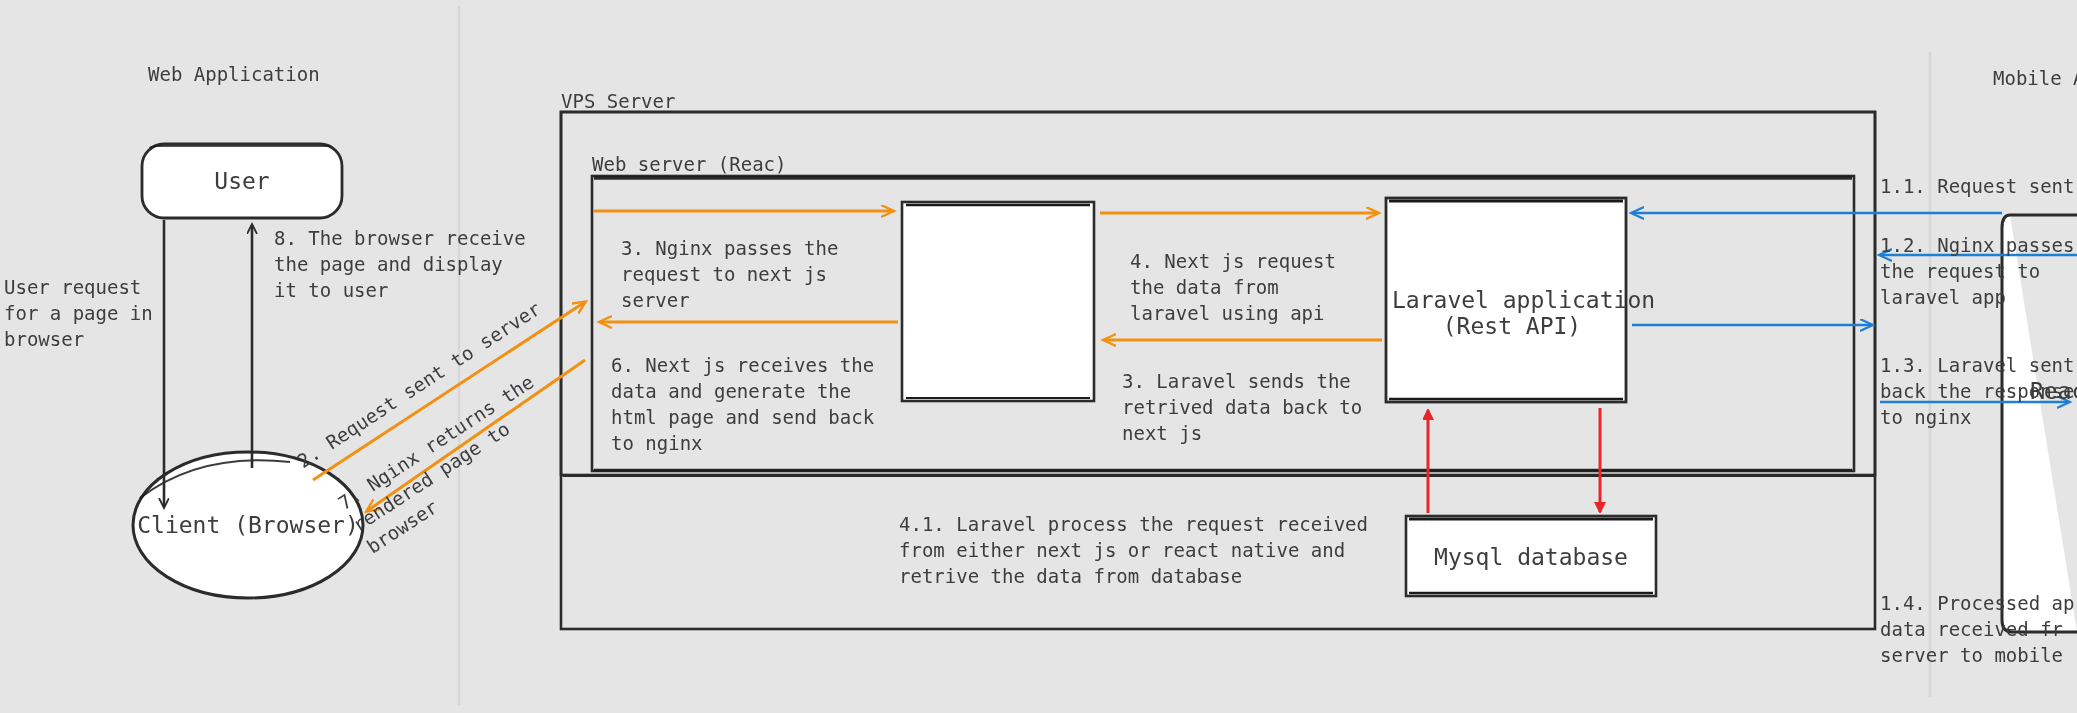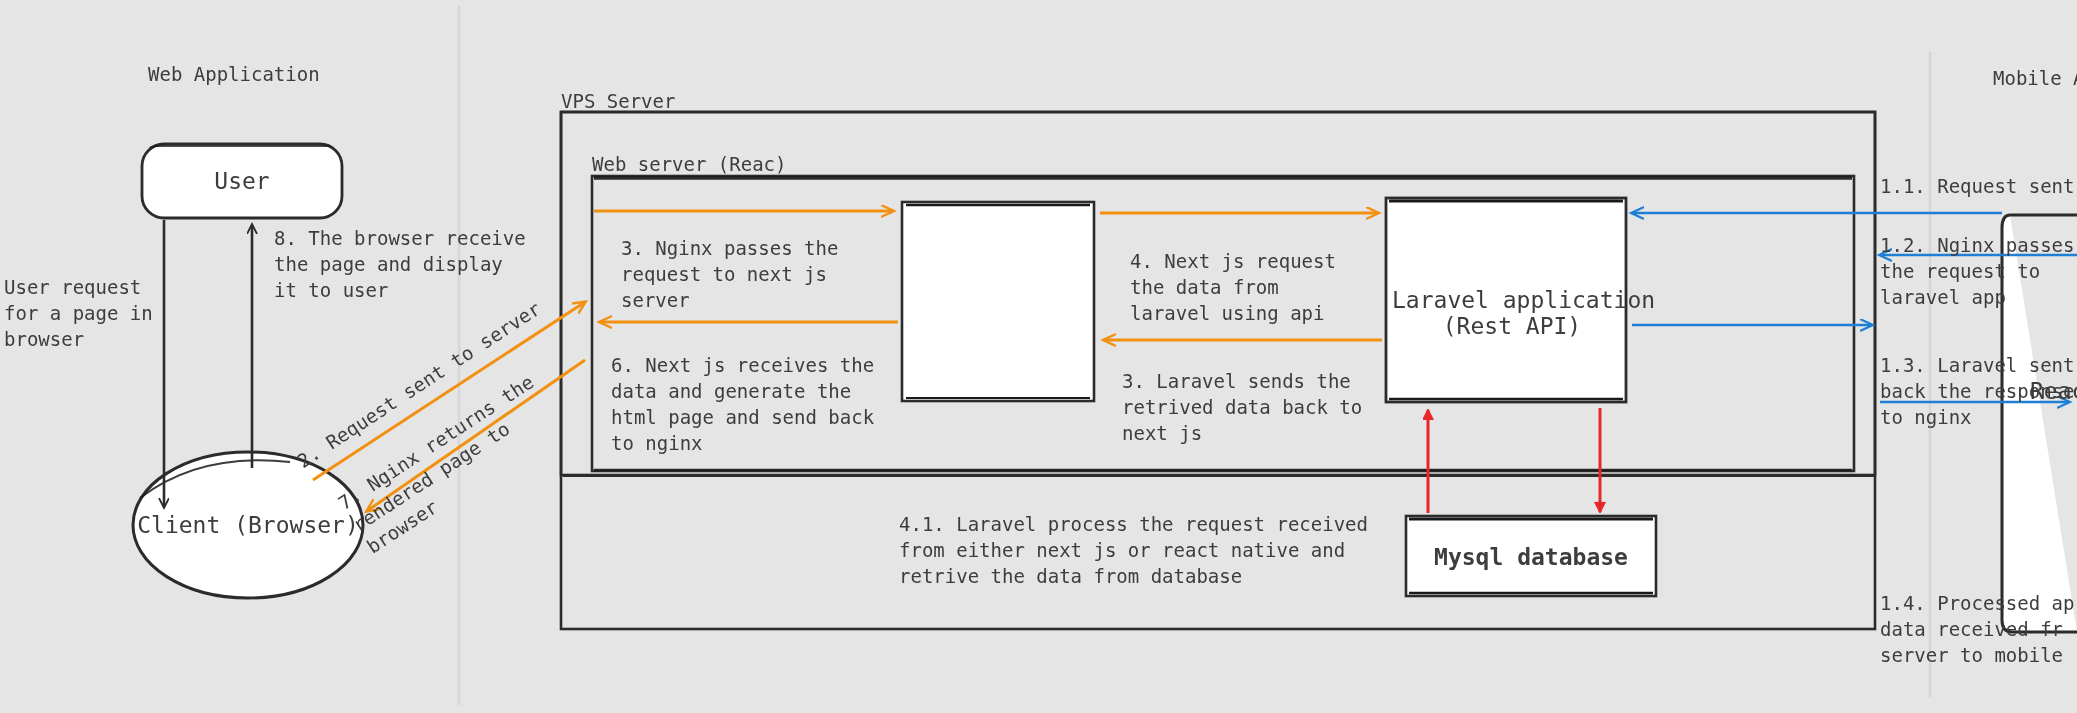--- a/index.html
+++ b/index.html
@@ -156,21 +156,21 @@
   <div class="section-title" style="left:1993px; top:66px;">Mobile A</div>
 
   <div class="node-text" style="left:142px; top:168px; width:200px;">User</div>
 
   <div class="node-text" style="left:133px; top:512px; width:230px;">Client (Browser)</div>
 
 
   <div class="node-text" style="left:1392px; top:287px; width:240px; text-align:center;">Laravel application
 (Rest API)</div>
 
-  <div class="node-text" style="left:1406px; top:544px; width:250px;font-weight:bold;">Mysql database</div>
+  <div class="node-text" style="left:1406px; top:544px; width:250px;">Mysql database</div>
 
   <div class="node-text" style="left:2030px; top:378px; width:120px; text-align:left;">Reac</div>
 
   <div class="lbl" style="left:4px; top:274px;">User request
 for a page in
 browser</div>
 
   <div class="lbl" style="left:274px; top:225px;">8. The browser receive
 the page and display
 it to user</div>

